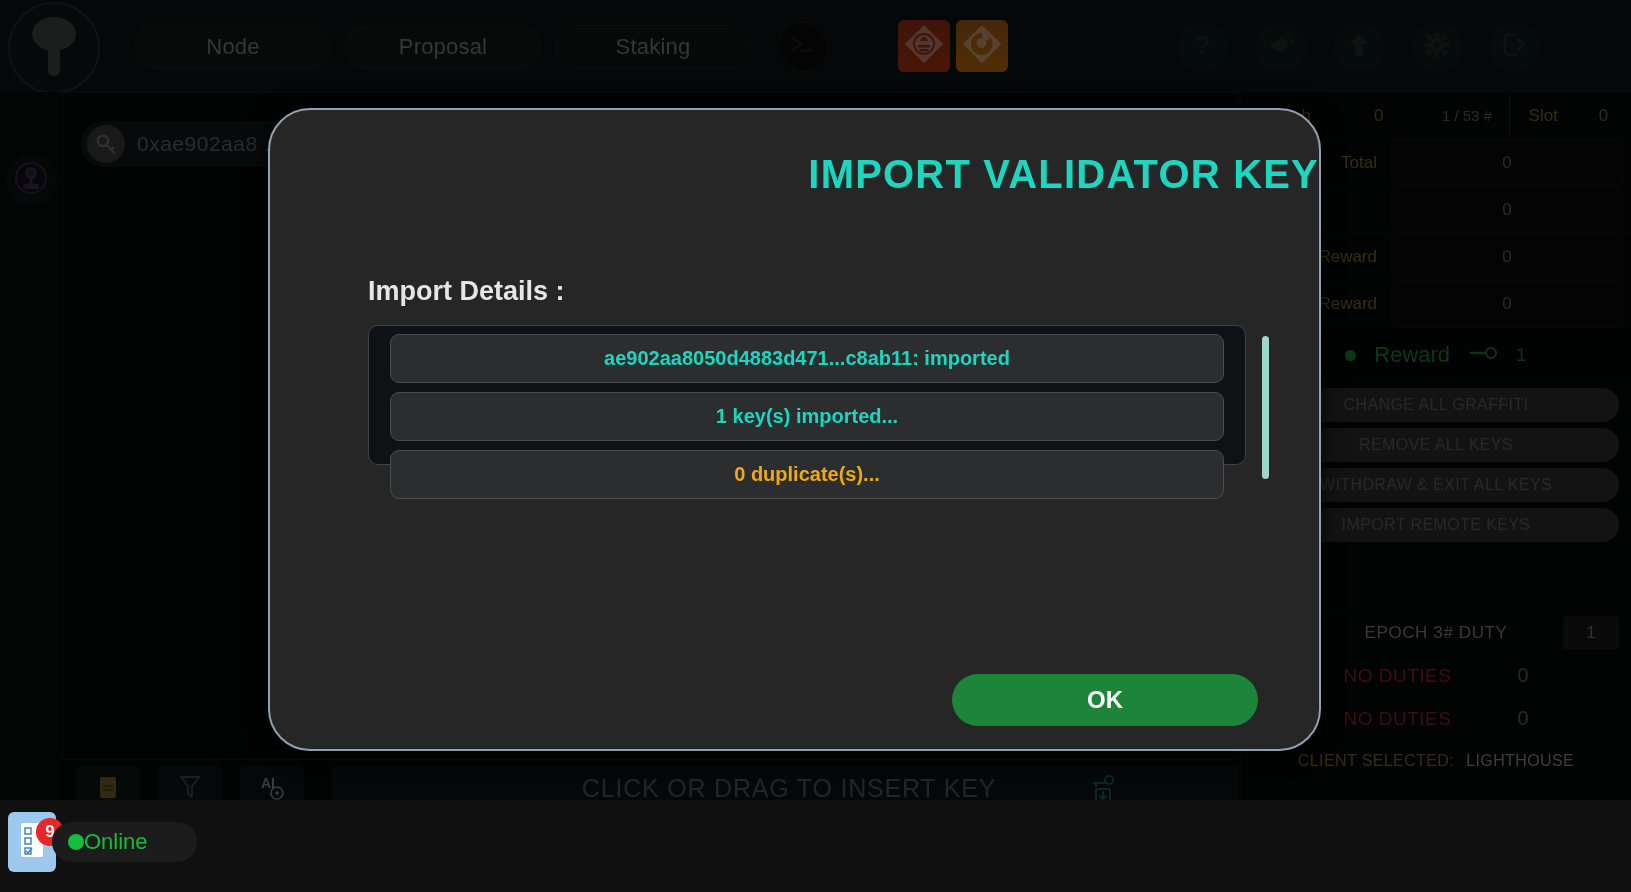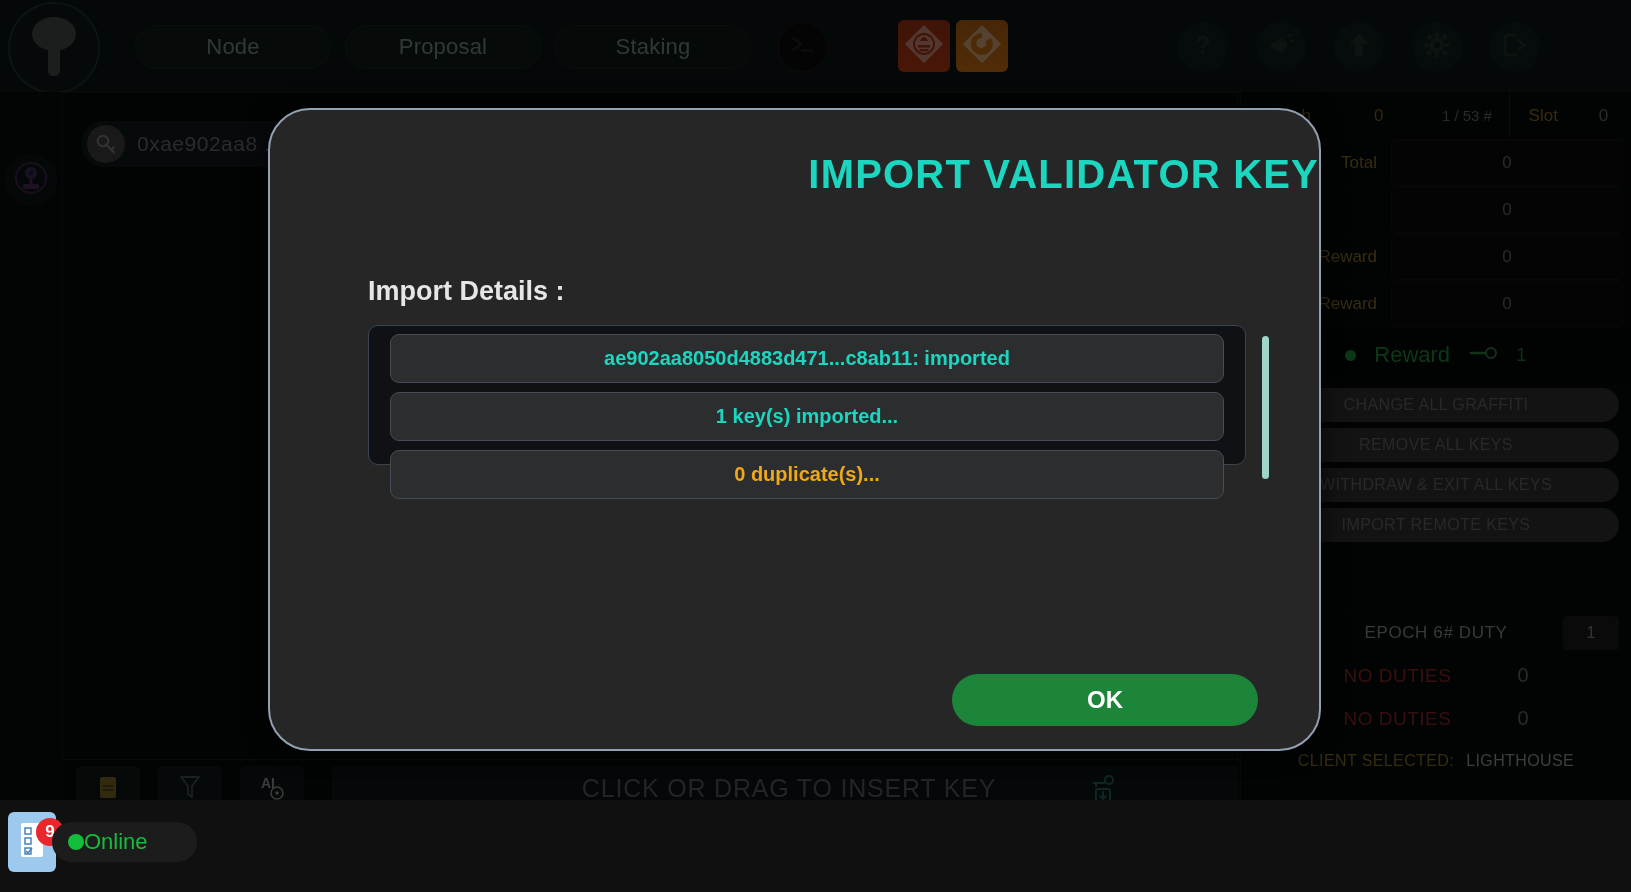--- a/index.html
+++ b/index.html
@@ -535,21 +535,21 @@
     <div class="rp-btn">
       <span>WITHDRAW &amp; EXIT ALL KEYS</span>
     </div>
     <div class="rp-btn">
       <span>IMPORT REMOTE KEYS</span>
     </div>
 
     <div class="rp-gap"></div>
 
     <div class="rp-duty">
-      <span class="dl">EPOCH 6# DUTY</span>
+      <span class="dl">EPOCH 3# DUTY</span>
       <span class="dv">1</span>
     </div>
 
     <div class="rp-nodutyrow">
       <span class="nd-txt">NO DUTIES</span>
       <span class="nd-val">0</span>
     </div>
 
     <div class="rp-nodutyrow" style="position:relative;">
       <span class="cube-ico">

